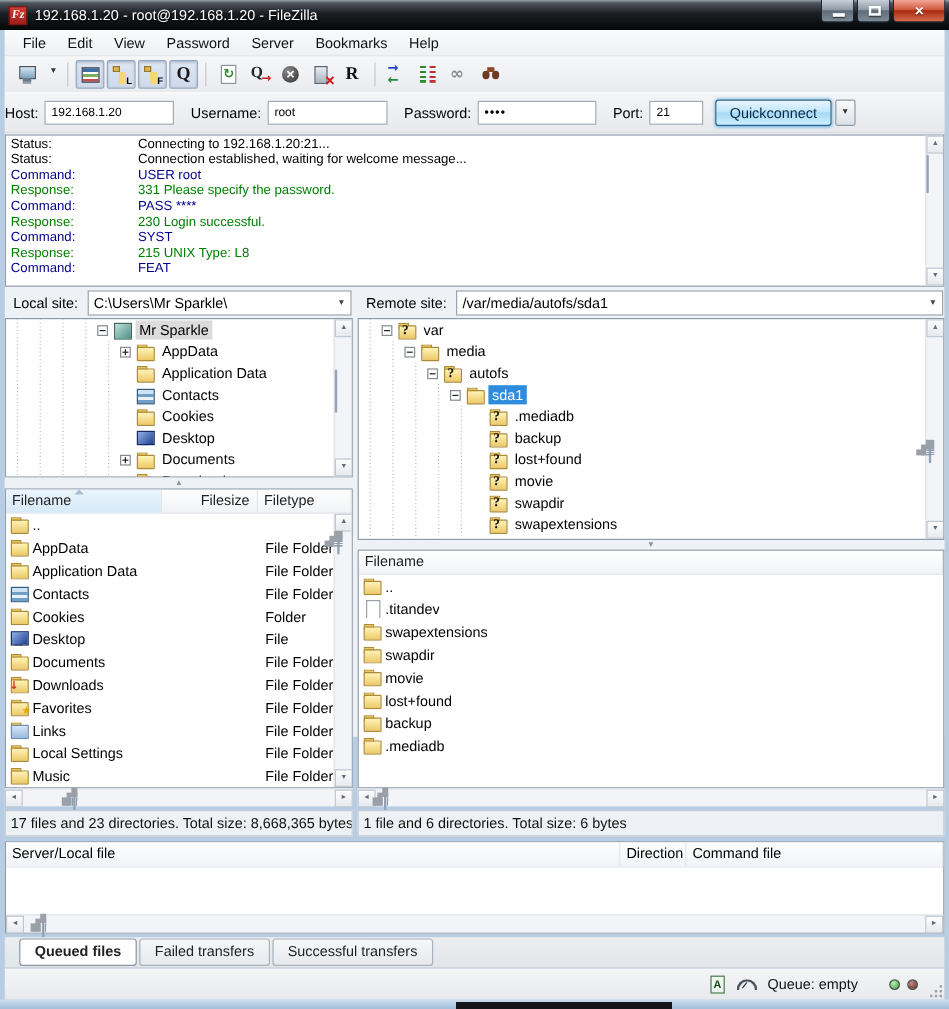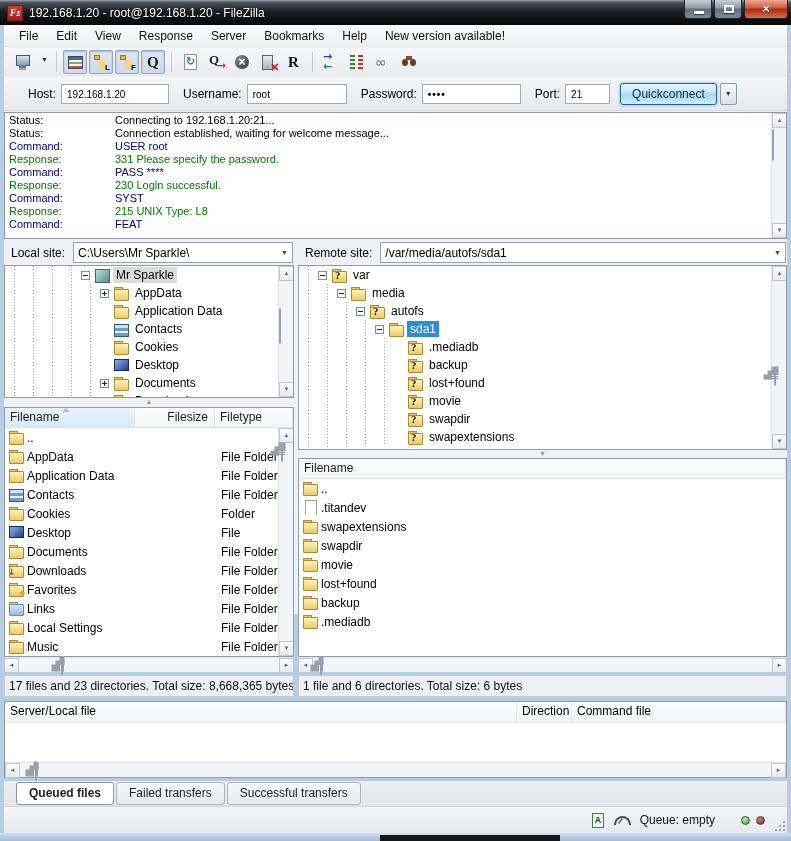--- a/index.html
+++ b/index.html
@@ -67,21 +67,21 @@
   .tb-directory-comparison::after{content:"";position:absolute;left:10px;top:2px;width:5px;height:14px;
     background:repeating-linear-gradient(180deg,#c03030 0 2px,transparent 2px 4px);}
   .tb-synchronized-browsing::before{content:"∞";position:absolute;left:1px;top:0;font:bold 14px/18px "DejaVu Sans",sans-serif;color:#8c8c8c;}
   .tb-find-files::before{content:"";position:absolute;left:2px;top:6px;width:6px;height:7px;border-radius:50%;background:#6e3a22;box-shadow:8px 0 0 #6e3a22;}
   .tb-find-files::after{content:"";position:absolute;left:6px;top:3px;width:6px;height:4px;background:#8a4a2a;}
 
   
   .quickbar{position:absolute;left:0;top:52px;width:783px;height:34px;
     background:linear-gradient(#f4f5f7,#e7e9ed);border-top:1px solid #fff;border-bottom:1px solid #d6dade;
     display:flex;align-items:center;font-size:12px;color:#000;}
-  .qc-label{margin-left:24px;margin-right:5px;white-space:nowrap;}
+  .qc-label{margin-left:0;margin-right:5px;white-space:nowrap;}
   .qc-input{height:20px;border:1px solid #a3abb5;background:#fff;font-size:10px;padding:1px 5px;color:#000;}
   .qc-pass{letter-spacing:1px;font-weight:bold;}
   .qc-btn{margin-left:10px;height:22px;padding:0 11px;font-size:12px;color:#0a2a42;
     border:1px solid #2c628b;border-radius:3px;
     background:linear-gradient(#eaf6fd,#bfe6fd 45%,#a6d9f4 50%,#cbefff);box-shadow:0 0 3px #5aa7dd;}
   .qc-drop{margin-left:3px;width:17px;height:22px;border:1px solid #8e99a6;border-radius:2px;
     background:linear-gradient(#f8f9fa,#dde2e8);font-size:7px;color:#333;text-align:center;line-height:20px;}
 
   
   .log{position:absolute;left:0;top:87px;width:783px;height:127px;background:#fff;border:1px solid #8e9bab;overflow:hidden;}
@@ -196,25 +196,24 @@
         </span>
     </span>
   </div>
 
   <div class="client">
 
     <div class="menubar" id="menubar">
         <span class="menu-item">File</span>
         <span class="menu-item">Edit</span>
         <span class="menu-item">View</span>
-        <span class="menu-item">Response</span>
+        <span class="menu-item">Password</span>
         <span class="menu-item">Server</span>
         <span class="menu-item">Bookmarks</span>
         <span class="menu-item">Help</span>
-        <span class="menu-item">New version available!</span>
       </div>
     <div class="toolbar" id="toolbar">
         <span class="tb-btn">
           <span class="tb-ico tb-site-manager"></span>
         </span>
         <span class="tb-btn narrow">
           <span class="tb-ico tb-site-manager-dropdown"></span>
         </span>
         <span class="tb-sep"></span>
         <span class="tb-btn pressed">

